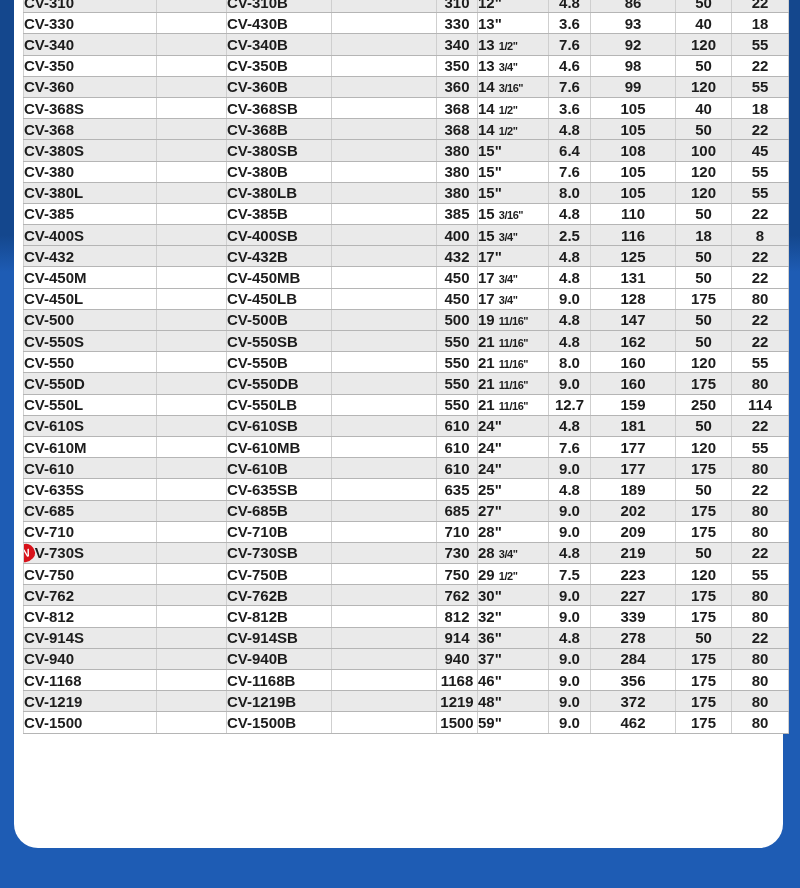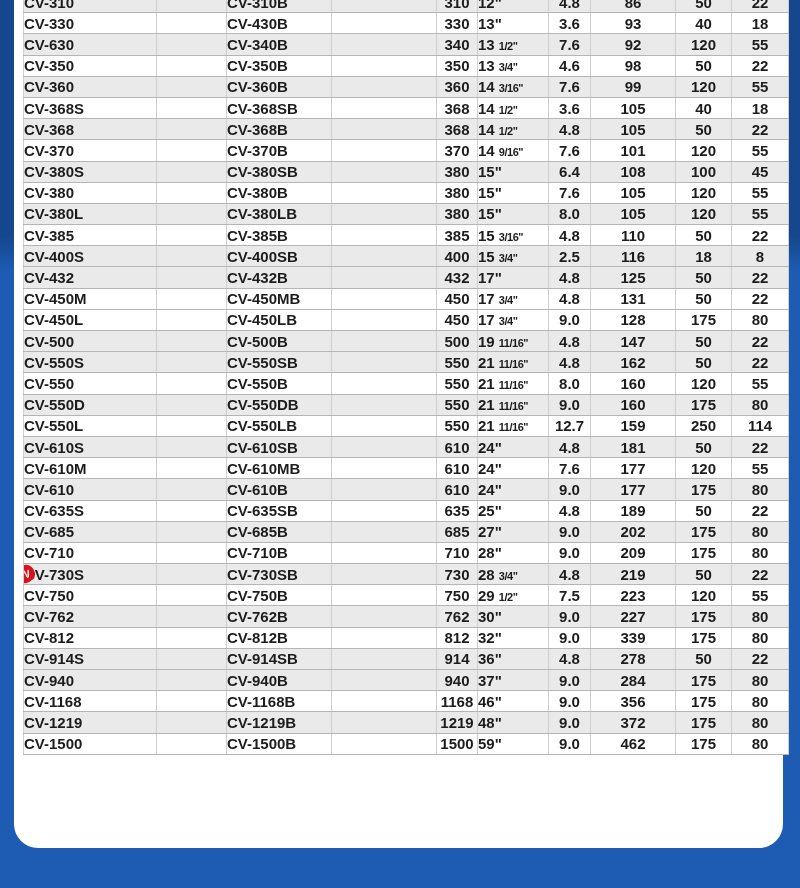--- a/index.html
+++ b/index.html
@@ -125,21 +125,21 @@
     <td class="col-mm">330</td>
     <td class="col-inch"><span>13"</span><span class="frac"></span></td>
     <td class="col-th">3.6</td>
     <td class="col-d1">93</td>
     <td class="col-d2">40</td>
     <td class="col-d3">18</td>
   </tr>
         <tr class="odd">
     <td class="col-model">
       
-      <span>CV-630</span>
+      <span>CV-340</span>
     </td>
     <td class="col-blank1"></td>
     <td class="col-modelb">
       <span>CV-340B</span>
     </td>
     <td class="col-blank2"></td>
     <td class="col-mm">340</td>
     <td class="col-inch"><span>13 </span><span class="frac">1/2"</span></td>
     <td class="col-th">7.6</td>
     <td class="col-d1">92</td>
@@ -207,37 +207,20 @@
       <span>CV-368B</span>
     </td>
     <td class="col-blank2"></td>
     <td class="col-mm">368</td>
     <td class="col-inch"><span>14 </span><span class="frac">1/2"</span></td>
     <td class="col-th">4.8</td>
     <td class="col-d1">105</td>
     <td class="col-d2">50</td>
     <td class="col-d3">22</td>
   </tr>
-        <tr class="even">
-    <td class="col-model">
-      
-      <span>CV-370</span>
-    </td>
-    <td class="col-blank1"></td>
-    <td class="col-modelb">
-      <span>CV-370B</span>
-    </td>
-    <td class="col-blank2"></td>
-    <td class="col-mm">370</td>
-    <td class="col-inch"><span>14 </span><span class="frac">9/16"</span></td>
-    <td class="col-th">7.6</td>
-    <td class="col-d1">101</td>
-    <td class="col-d2">120</td>
-    <td class="col-d3">55</td>
-  </tr>
         <tr class="odd">
     <td class="col-model">
       
       <span>CV-380S</span>
     </td>
     <td class="col-blank1"></td>
     <td class="col-modelb">
       <span>CV-380SB</span>
     </td>
     <td class="col-blank2"></td>

